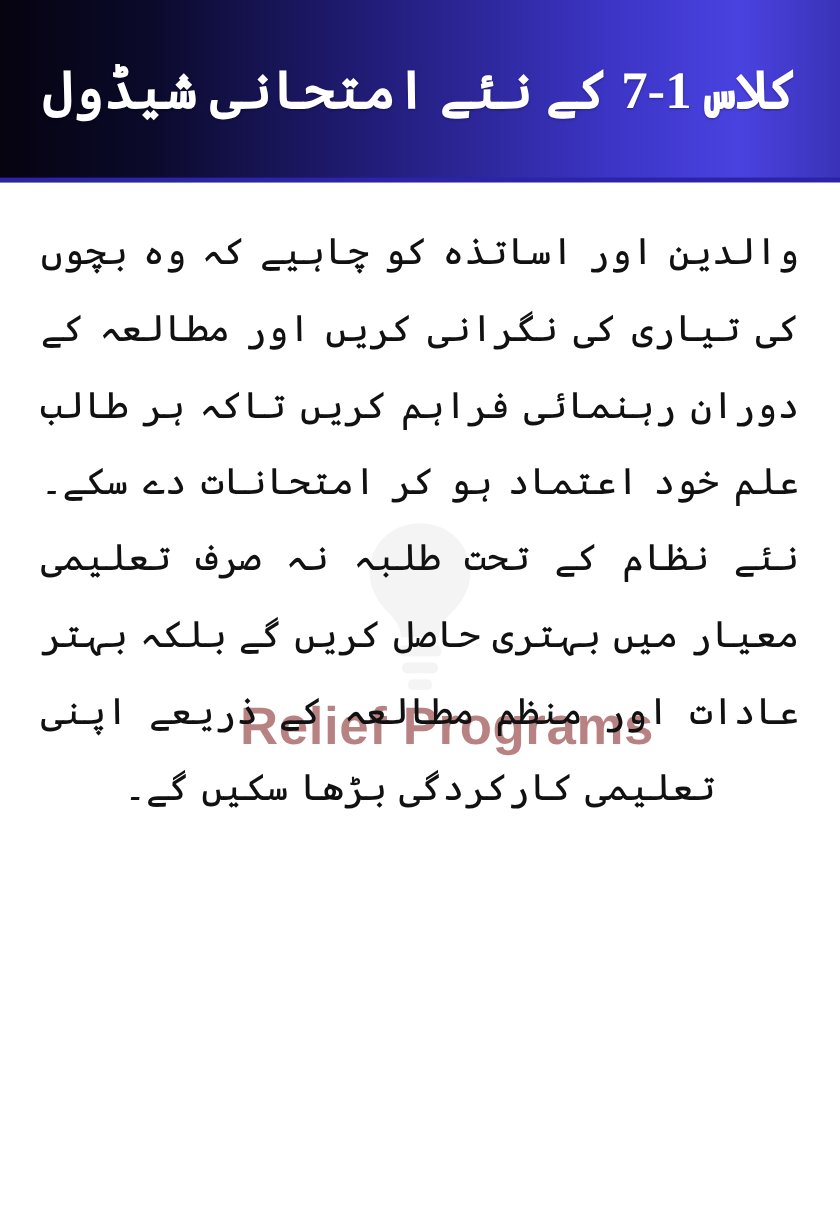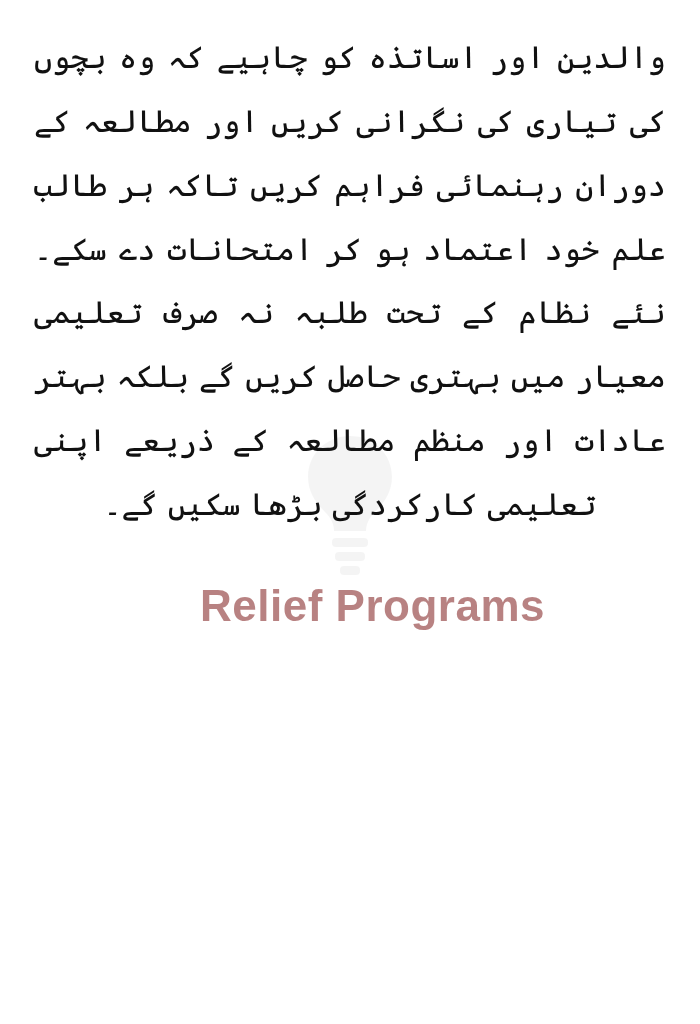--- a/index.html
+++ b/index.html
@@ -113,20 +113,23 @@
   }
   .para:last-child {
     margin-bottom: 0;
   }
 </style>
 </head>
 <body>
 
 <div class="page">
 
+  <div class="header-banner">
+    <div class="header-title">کلاس 1-7 کے نئے امتحانی شیڈول</div>
+  </div>
 
   <div class="watermark">
     <svg class="bulb" viewBox="0 0 120 150" aria-hidden="true">
       <path d="M60 6C36 6 18 24 18 47c0 15 8 26 17 35 6 6 9 12 9 19h32c0-7 3-13 9-19 9-9 17-20 17-35C102 24 84 6 60 6z" fill="#9d9d9d"></path>
       <rect x="42" y="108" width="36" height="9" rx="4" fill="#9d9d9d"></rect>
       <rect x="45" y="122" width="30" height="9" rx="4" fill="#9d9d9d"></rect>
       <rect x="50" y="136" width="20" height="9" rx="4" fill="#9d9d9d"></rect>
     </svg>
     <div class="wm-title">Relief Programs</div>
   </div>

